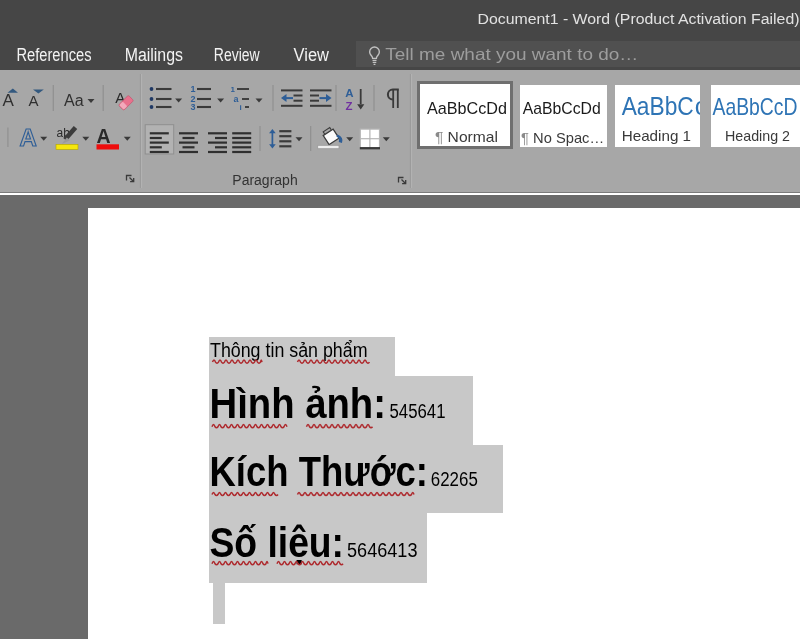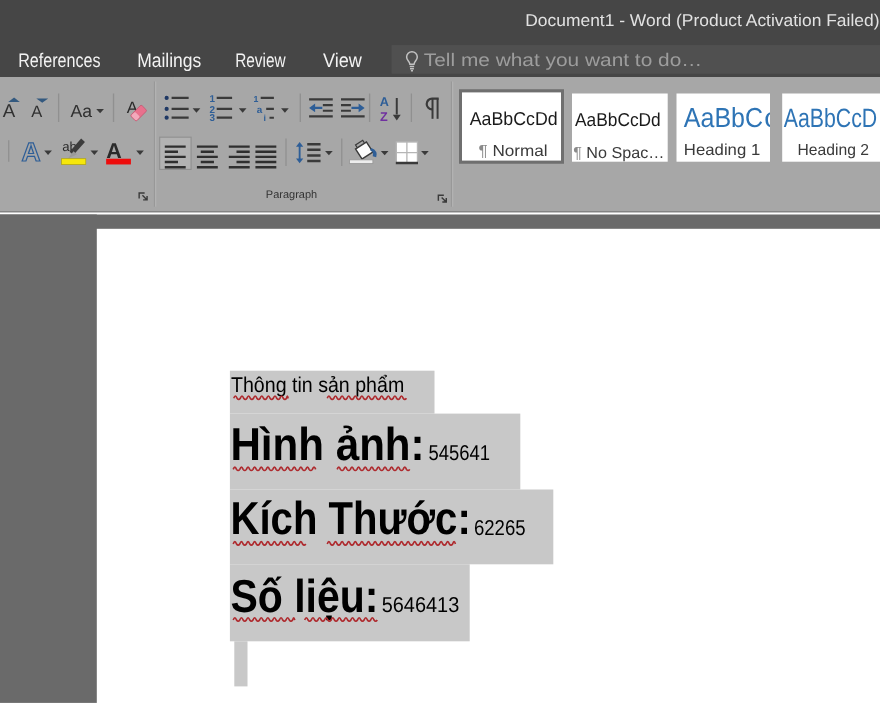--- a/index.html
+++ b/index.html
@@ -148,21 +148,21 @@
     </g>
 <line x1="359.8" y1="78.2" x2="380" y2="78.2" stroke="#3a3a3a" stroke-width="2.3"></line>
 <path d="M 382.8 67.2 L 389.8 67.2 L 386.3 71.2 Z" fill="#3a3a3a"></path>
 <g stroke="#3a3a3a" stroke-width="1.3" fill="none">
       <path d="M 398.5 112.5 v -5 h 5"></path>
       <path d="M 401.5 109.5 l 4 4 m 0.2 -3.4 v 3.6 h -3.6"></path>
     </g>
 <line x1="410.5" y1="4" x2="410.5" y2="118" stroke="#989898" stroke-width="1.2"></line>
 <line x1="411.5" y1="4" x2="411.5" y2="118" stroke="#b2b2b2" stroke-width="1.2"></line>
 </svg>
-<div class="abs" style="left:222px;top:171.5px;width:86px;text-align:center;font-size:10px;color:#333333;">Paragraph</div>
+<div class="abs" style="left:222px;top:171.5px;width:86px;text-align:center;font-size:14px;color:#333333;">Paragraph</div>
 
 <div class="abs" style="left:416.6px;top:80.6px;width:96px;height:68.3px;background:#fff;border:3px solid #6f6f6f;"></div>
 <div class="abs" style="left:519.5px;top:84.9px;width:87px;height:62.5px;background:#fff;"></div>
 <div class="abs" style="left:614.6px;top:84.9px;width:85.7px;height:62.5px;background:#fff;"></div>
 <div class="abs" style="left:711px;top:84.9px;width:89px;height:62.5px;background:#fff;"></div>
 <svg class="abs" style="left:400px;top:70px;" width="400" height="123" viewBox="0 0 400 123">
   <text x="67" y="43.9" font-size="17" fill="#1a1a1a" text-anchor="middle" textLength="80" lengthAdjust="spacingAndGlyphs">AaBbCcDd</text>
   <text x="66.4" y="71.8" font-size="14.5" fill="#3a3a3a" text-anchor="middle" textLength="63" lengthAdjust="spacingAndGlyphs"><tspan fill="#8a8a8a">¶</tspan> Normal</text>
   <text x="161.7" y="44.1" font-size="17" fill="#1a1a1a" text-anchor="middle" textLength="78" lengthAdjust="spacingAndGlyphs">AaBbCcDd</text>
   <text x="121.1" y="73.4" font-size="14.5" fill="#3a3a3a" textLength="83" lengthAdjust="spacingAndGlyphs"><tspan fill="#8a8a8a">¶</tspan> No Spac…</text>

